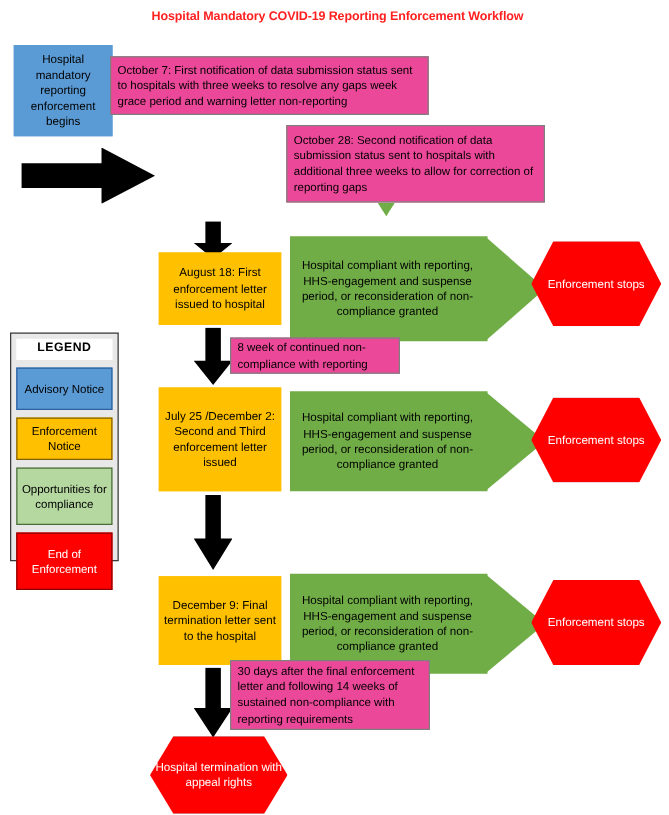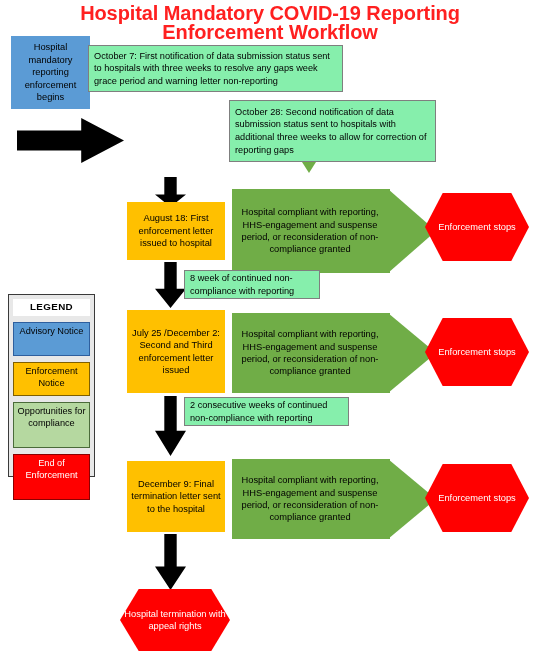--- a/index.html
+++ b/index.html
@@ -17,21 +17,21 @@
   }
 
   
   #title {
     position: absolute;
     left: 70px;
     top: 4px;
     width: 400px;
     text-align: center;
     color: #ff2020;
-    font-size: 20px;
+    font-size: 10px;
     font-weight: bold;
     line-height: 19px;
     letter-spacing: -0.1px;
   }
 
   
   .node {
     position: absolute;
     box-sizing: border-box;
     display: flex;
@@ -48,21 +48,21 @@
     border: 1px solid #5b9bd5;
   }
   .blue-box.greenedge {
     border: 1px solid #70ad47;
   }
   .amber-box {
     background: #ffc000;
     border: 1px solid #ffc000;
   }
   .note-box {
-    background: #86efac;
+    background: #ec4899;
     border: 1px solid #7f7f7f;
     text-align: left;
     justify-content: flex-end;
     padding: 3px 5px;
     line-height: 12.6px;
     font-size: 9.2px;
   }
   .note-box .inner { width: 100%; }
 
   
@@ -138,20 +138,21 @@
     letter-spacing: 0.4px;
   }
   .legend-item {
     box-sizing: border-box;
     margin-top: 6px;
     text-align: center;
     font-size: 9.2px;
     line-height: 12.2px;
     color: #000000;
     display: flex;
+    align-items: center;
     justify-content: center;
     padding: 2px;
   }
   .lg-blue { background: #5b9bd5; border: 1px solid #2e5f9e; height: 34px; }
   .lg-amber { background: #ffc000; border: 1px solid #7f5f00; height: 34px; }
   .lg-green { background: #b5d8a0; border: 1px solid #4a6b3a; height: 46px; }
   .lg-red { background: #ff0000; border: 1px solid #8b0000; color: #ffffff; height: 46px; }
 </style>
 </head>
 <body>
@@ -206,45 +207,45 @@
     <span>Hospital compliant with reporting, HHS-engagement and suspense period, or reconsideration of non-compliance granted</span>
   </div>
   <div style="position:absolute; left:388px; top:313px; width:48px; height:80px; background:#70ad47; clip-path:polygon(0% 0%, 0% 100%, 100% 50%);"></div>
 
   <div class="hexagon outlined" style="left:425px; top:318px; width:104px; height:68px;">
     <span>Enforcement stops</span>
   </div>
 
   <div class="arrow-down" style="left:155px; top:396px; width:31px; height:60px;"></div>
 
-  <div class="node note-box" style="left:184px; top:397px; width:165px; height:29px;">
-    <span class="inner">2 consecutive weeks of continued non-compliance with reporting</span>
-  </div>
 
   <div class="node amber-box" style="left:127px; top:461px; width:98px; height:71px;">
     <span>December 9: Final termination letter sent to the hospital</span>
   </div>
 
   <div class="green-arrow" style="left:232px; top:459px; width:158px; height:80px;">
     <span>Hospital compliant with reporting, HHS-engagement and suspense period, or reconsideration of non-compliance granted</span>
   </div>
   <div style="position:absolute; left:388px; top:459px; width:48px; height:80px; background:#70ad47; clip-path:polygon(0% 0%, 0% 100%, 100% 50%);"></div>
 
   <div class="hexagon outlined" style="left:425px; top:464px; width:104px; height:68px;">
     <span>Enforcement stops</span>
   </div>
 
   <div class="arrow-down" style="left:155px; top:534px; width:31px; height:56px;"></div>
 
+  <div class="node note-box" style="left:184px; top:528px; width:160px; height:56px;">
+    <span class="inner">30 days after the final enforcement letter and following 14 weeks of sustained non-compliance with reporting requirements</span>
+  </div>
 
   <div class="hexagon dark-outline" style="left:120px; top:589px; width:110px; height:62px;">
     <span>Hospital termination with appeal rights</span>
   </div>
 
-  <div id="legend" style="left:8px; top:266px; width:87px; height:183px;margin-top:28px;">
+  <div id="legend" style="left:8px; top:266px; width:87px; height:183px;">
     <div class="legend-title">LEGEND</div>
 
     <div class="legend-item lg-blue">
       <span>Advisory Notice</span>
     </div>
 
     <div class="legend-item lg-amber">
       <span>Enforcement Notice</span>
     </div>
 

